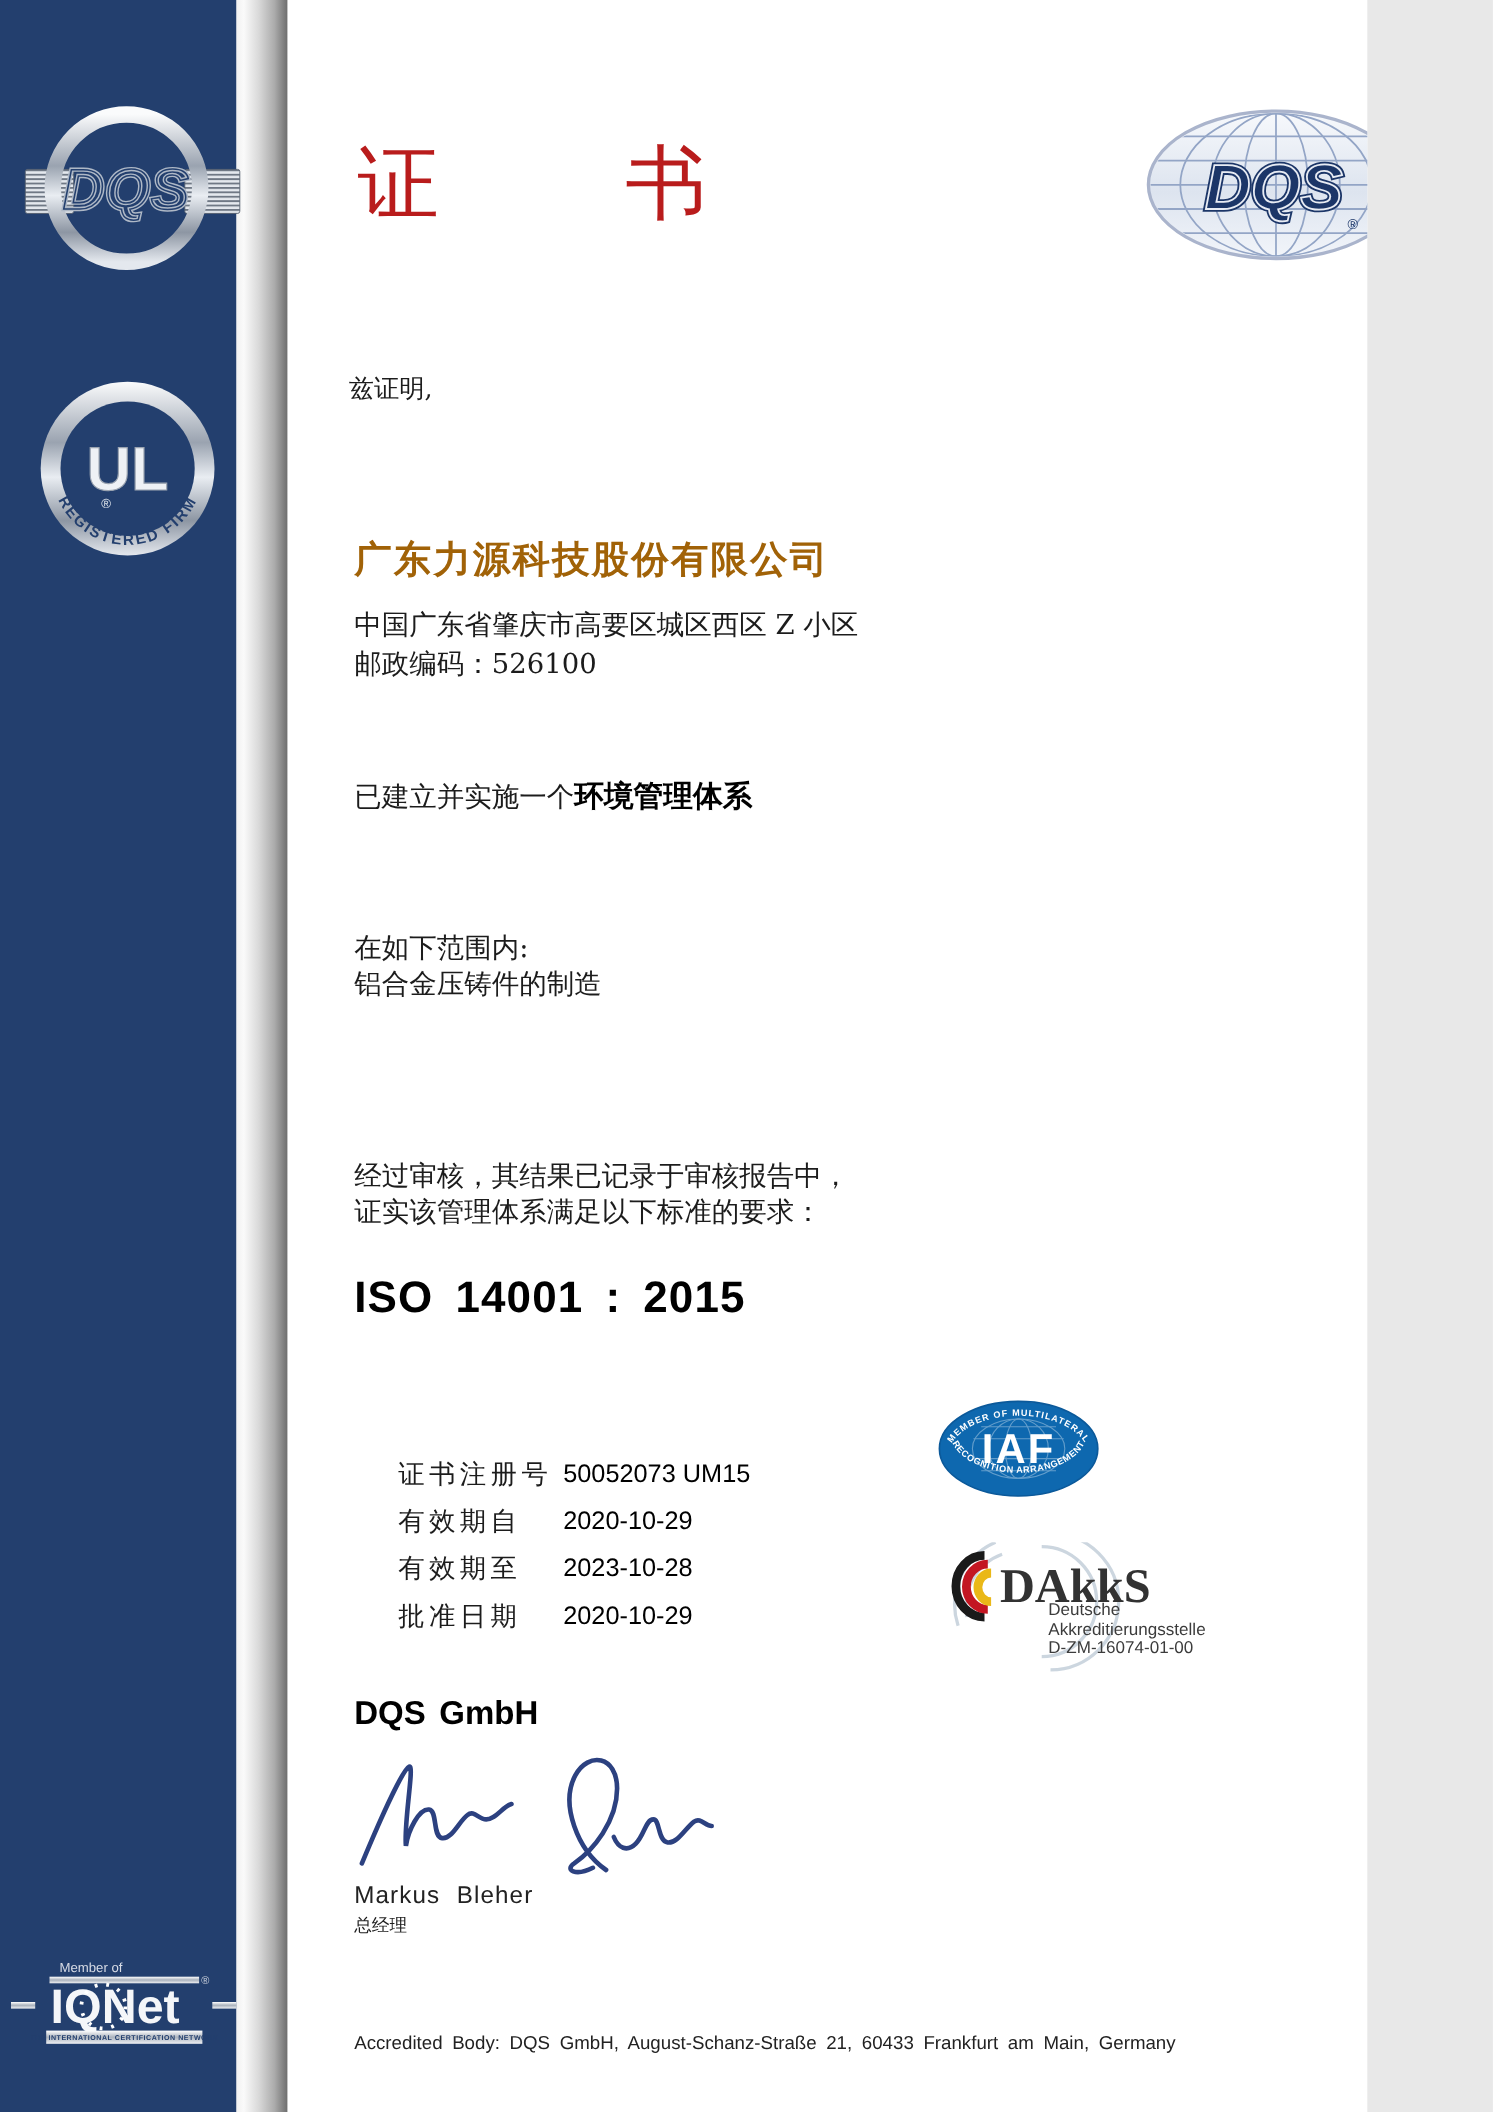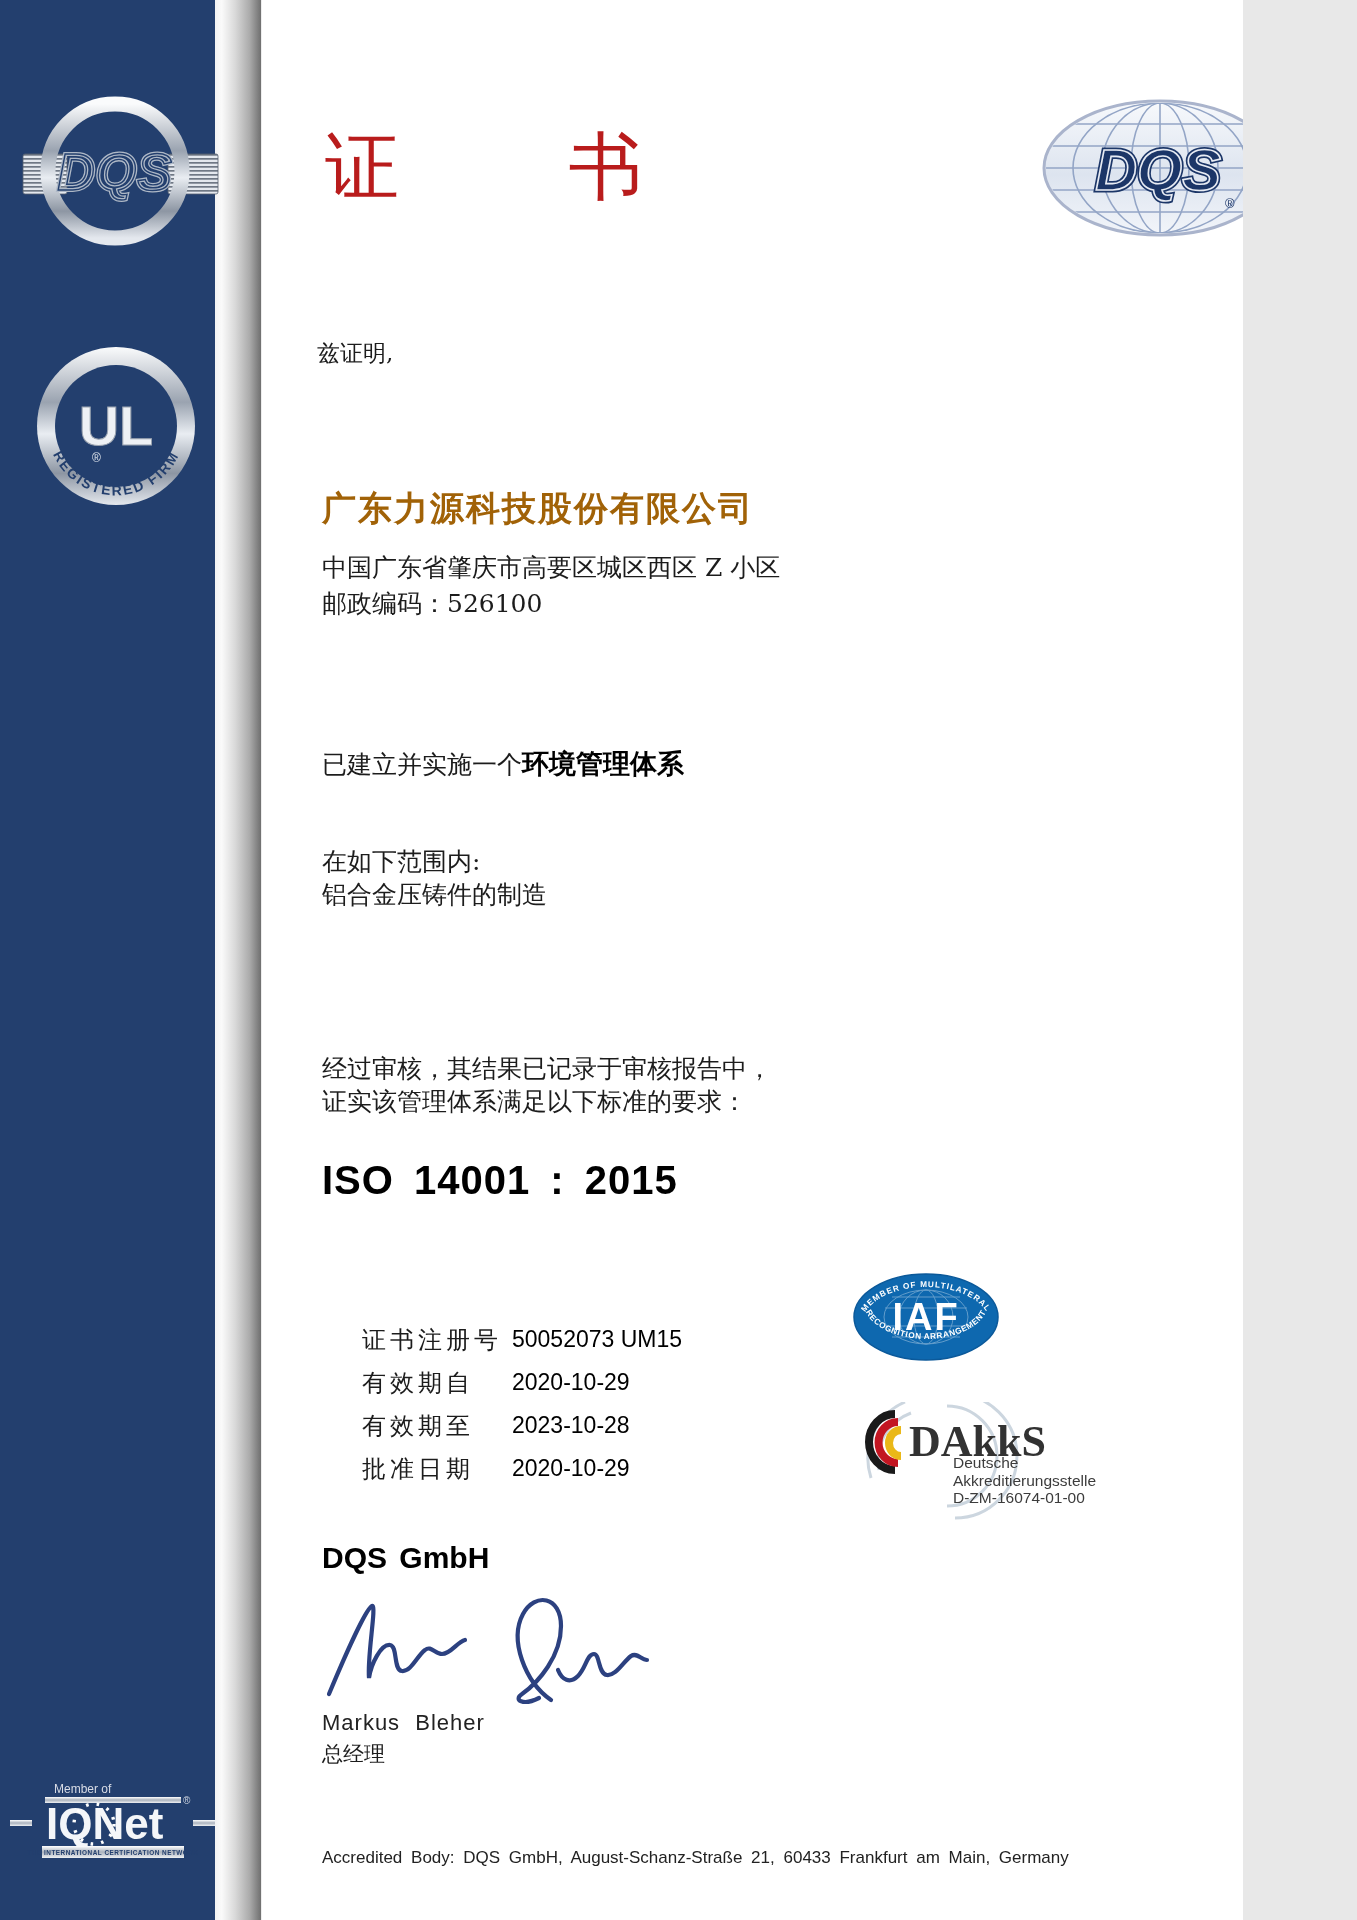--- a/index.html
+++ b/index.html
@@ -11,32 +11,32 @@
         background:linear-gradient(to right,#f2f2f2 0%,#fafafa 14%,#d9d9d9 42%,#ababab 72%,#6f6f6f 96%,#ffffff 97%);}
   .logo{position:absolute;}
   
   .abs{position:absolute;}
   .serif{font-family:"DejaVu Serif","Liberation Serif",serif;}
   .page-title{left:325px;top:118px;font-size:74px;color:#b91c1c;word-spacing:142px;letter-spacing:2px;}
   .intro{left:317px;top:338px;font-size:23px;}
   .company-name{left:322px;top:486px;font-size:34px;font-weight:bold;letter-spacing:2px;color:#a16207;}
   .company-address{left:322px;top:551px;font-size:25px;}
   .company-postal{left:322px;top:587px;font-size:25px;}
-  .statement{left:322px;top:706px;font-size:25px;margin-top:40px;}
+  .statement{left:322px;top:706px;font-size:25px;}
   .statement b{font-family:"DejaVu Sans","Liberation Sans",sans-serif;font-size:27px;color:#000;}
   .scope{left:322px;top:845px;font-size:25px;line-height:33px;}
   .audit{left:322px;top:1052px;font-size:25px;line-height:33px;}
   .standard{left:322px;top:1158px;font-size:40px;font-weight:bold;color:#000;word-spacing:8px;letter-spacing:1px;}
   .details{left:322px;top:1318px;}
   .detail-row{display:flex;height:43px;align-items:center;margin-left:40px;}
   .detail-label{width:150px;font-family:"DejaVu Serif","Liberation Serif",serif;font-size:24px;letter-spacing:4px;}
   .detail-value{font-size:23px;color:#000;}
   .issuer-name{left:322px;top:1541px;font-size:30px;font-weight:bold;color:#000;word-spacing:4px;}
   .signer-name{left:322px;top:1710px;font-size:22px;word-spacing:8px;letter-spacing:1px;color:#222;}
-  .signer-title{left:322px;top:1740px;font-size:21px;}
+  .signer-title{left:322px;top:1740px;font-size:16px;}
   .footer{left:322px;top:1790px;width:1010px;font-size:17px;line-height:27px;word-spacing:4px;color:#222;white-space:pre-wrap;}
 </style>
 </head>
 <body>
 
 <div class="page">
 
   <div class="sidebar"></div>
   <div class="sidebar-edge"></div>
 

